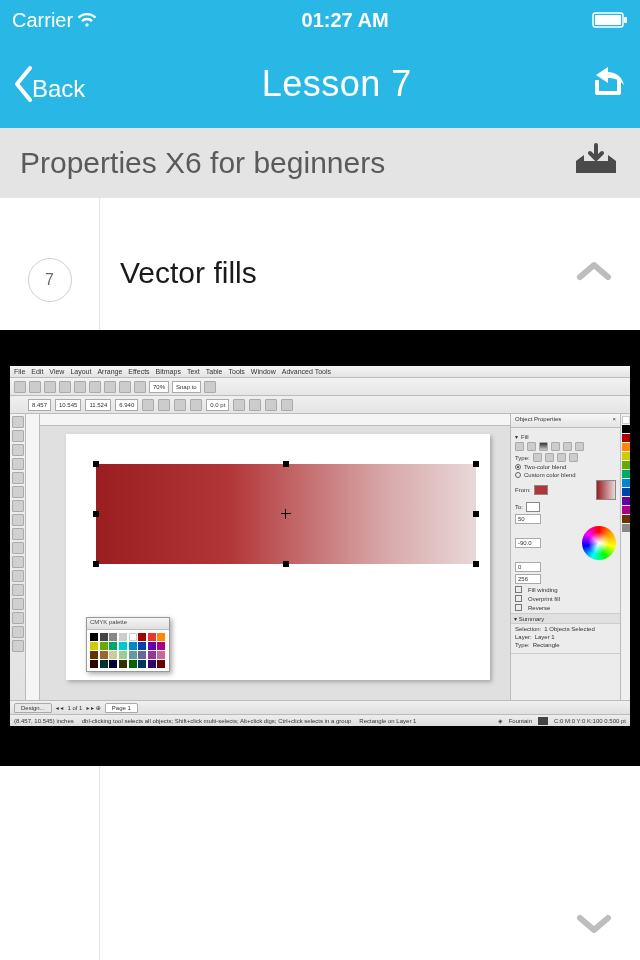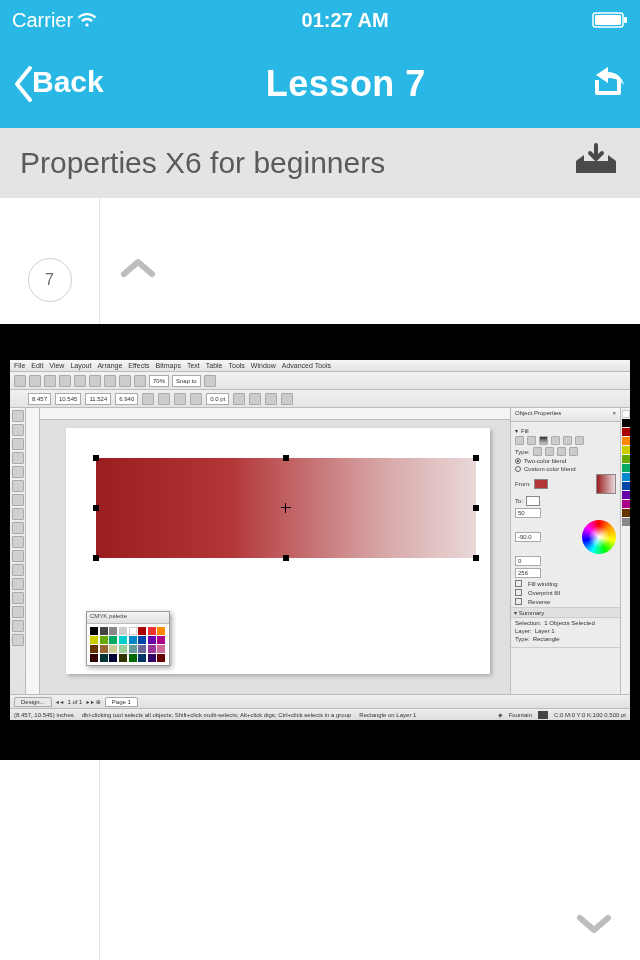--- a/index.html
+++ b/index.html
@@ -4,23 +4,23 @@
 <style>
   * { box-sizing: border-box; margin: 0; padding: 0; }
   html, body { width: 640px; height: 960px; font-family: -apple-system, "Helvetica Neue", Helvetica, Arial, sans-serif; background: #fff; overflow: hidden; }
   
   .status-bar { height: 40px; background: #29b8e5; color: #fff; display: flex; align-items: center; justify-content: space-between; padding: 0 12px; font-size: 20px; font-weight: 500; }
   .status-left, .status-right { display: flex; align-items: center; gap: 3px; }
   .status-center { font-weight: 600; }
   .wifi svg, .battery svg { display: block; }
   
   .nav-bar { height: 88px; background: #29b8e5; color: #fff; display: flex; align-items: center; justify-content: space-between; padding: 0 12px; }
-  .nav-back { display: flex; align-items: flex-start; font-size: 30px; font-weight: 700; cursor: pointer; }
+  .nav-back { display: flex; align-items: flex-end; font-size: 24px; font-weight: 400; cursor: pointer; }
   .nav-back svg { margin-right: -2px; }
-  .nav-title { font-size: 36px; font-weight: 700; letter-spacing: 0.5px; }
+  .nav-title { font-size: 36px; font-weight: 400; letter-spacing: 0.5px; }
   .nav-share { cursor: pointer; }
   
   .course-strip { height: 70px; background: #e4e4e4; display: flex; align-items: center; justify-content: space-between; padding: 0 20px; }
   .course-title { font-size: 30px; color: #5a5a5a; font-weight: 300; }
   .download-icon { cursor: pointer; }
   
   .content { display: flex; height: calc(960px - 40px - 88px - 70px); }
   .rail { width: 100px; border-right: 1px solid #e6e6e6; display: flex; flex-direction: column; align-items: center; padding-top: 60px; }
   .lesson-badge { width: 44px; height: 44px; border: 1px solid #cfcfcf; border-radius: 50%; display: flex; align-items: center; justify-content: center; color: #6b6b6b; font-size: 16px; }
   .main { flex: 1; position: relative; }
@@ -135,20 +135,21 @@
 </div>
 
 <div class="content">
   <div class="rail">
     <div class="lesson-badge">
       <span>7</span>
     </div>
   </div>
   <div class="main">
     <div class="lesson-header">
+      <div class="lesson-title">Vector fills</div>
       <div class="chevron">
         <svg width="36" height="24" viewBox="0 0 36 24">
             <path d="M4 18L18 6l14 12" fill="none" stroke="#bdbdbd" stroke-width="6" stroke-linecap="round" stroke-linejoin="round"></path>
           </svg>
       </div>
     </div>
 
     <div class="video-box">
       <div class="app-window">
 

